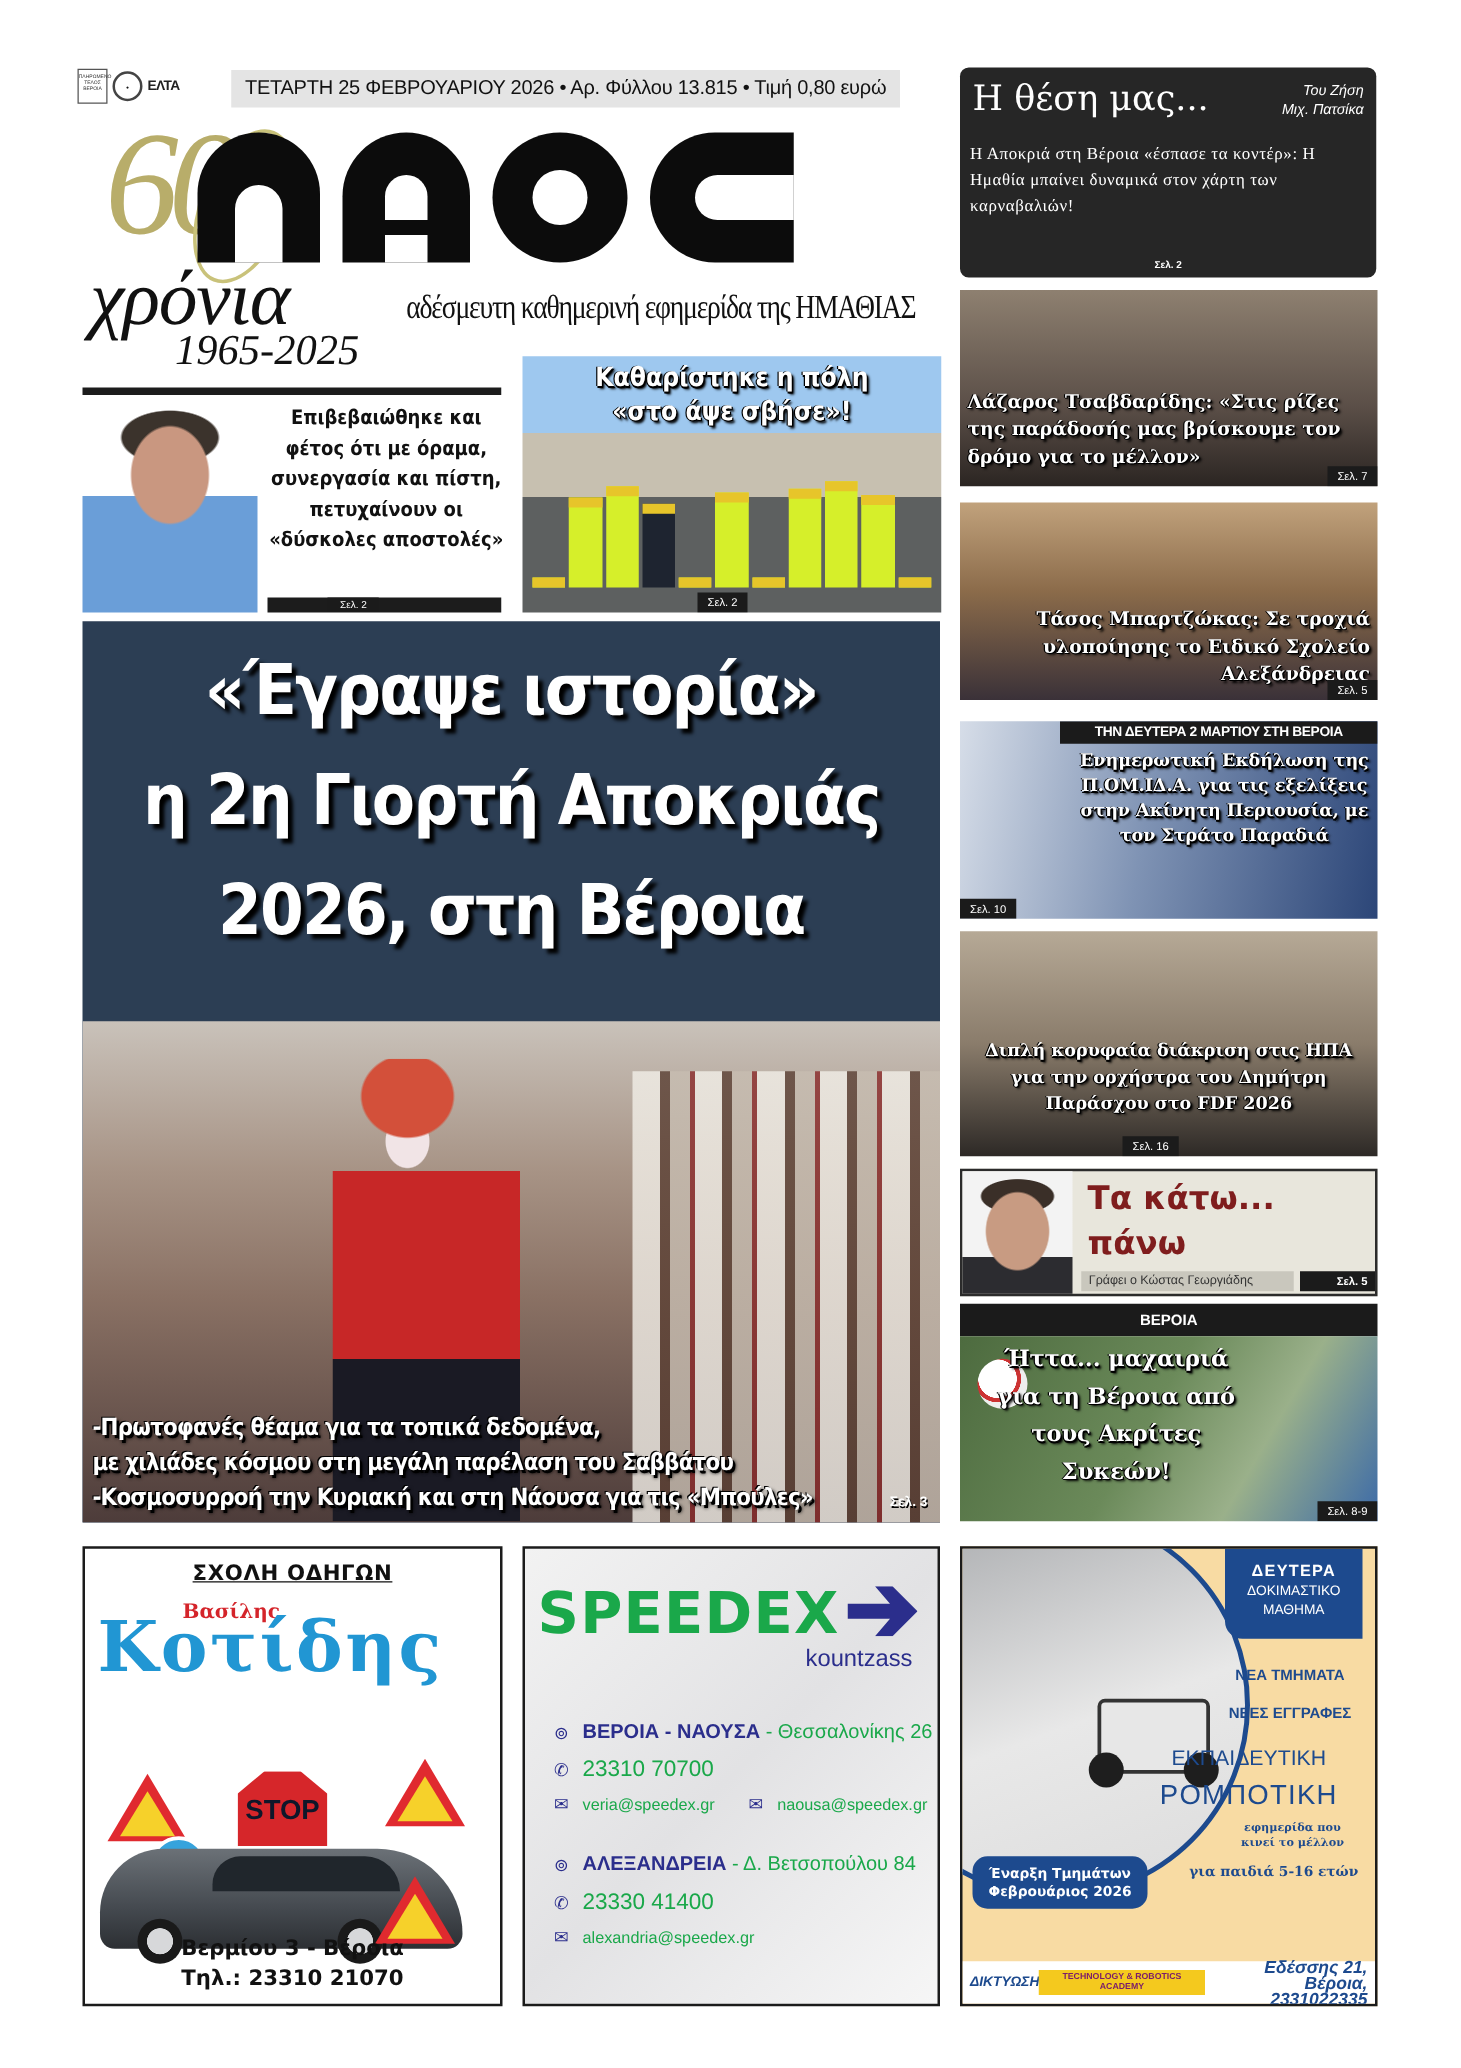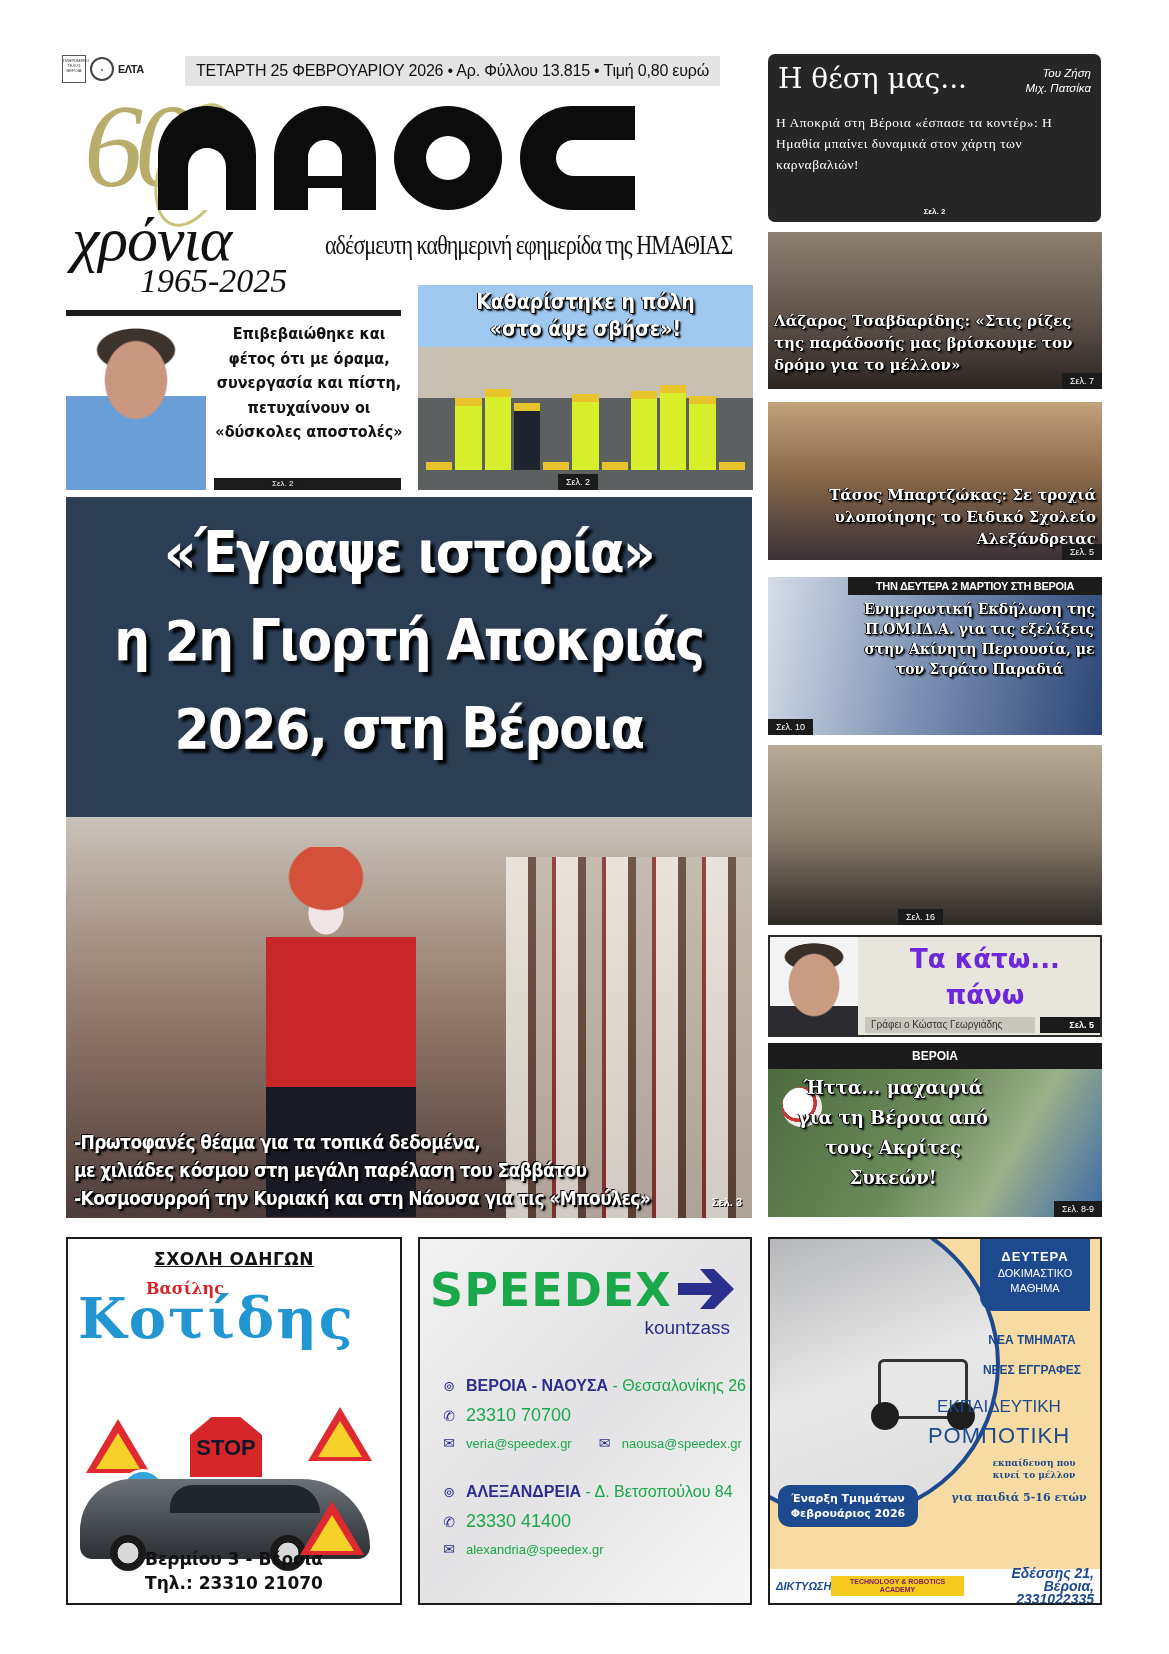--- a/index.html
+++ b/index.html
@@ -70,21 +70,21 @@
   .rs4 { left: 768px; top: 745px; width: 334px; height: 180px; background: linear-gradient(180deg, #b6a996 0, #8a7c6b 50%, #2d2926 100%); }
   .rs-caption { left: 6px; right: 6px; font-size: 15px; line-height: 22px; }
   .rs3-top { position: absolute; left: 80px; right: 0; top: 0; height: 18px; background: #1b1b1b; color: #fff; font-size: 11px; font-weight: bold; text-align: center; line-height: 18px; letter-spacing: -0.3px; }
 
   
   .column-box { left: 768px; top: 935px; width: 334px; height: 102px; background: #e8e6dc; border: 2px solid #2b2b2b; }
   .col-photo { position: absolute; left: 0; top: 0; width: 88px; height: 98px;
                background: radial-gradient(ellipse 26px 32px at 44px 48px, #c89b82 0 95%, transparent 100%),
                            radial-gradient(ellipse 30px 14px at 44px 20px, #3a2f28 0 95%, transparent 100%),
                            linear-gradient(180deg, #f3f3f3 0 70%, #2c2c30 70% 100%); }
-  .col-title { position: absolute; left: 100px; right: 0; top: 4px; text-align: center; font-family: "DejaVu Sans", sans-serif; font-weight: bold; font-size: 26px; line-height: 36px; color: #6d28d9; }
+  .col-title { position: absolute; left: 100px; right: 0; top: 4px; font-family: "DejaVu Sans", sans-serif; font-weight: bold; font-size: 26px; line-height: 36px; color: #7f1d1d; }
   .col-author { position: absolute; left: 95px; top: 80px; width: 170px; height: 16px; background: #c9c7bd; font-size: 10px; line-height: 16px; padding-left: 6px; color: #333; }
   .col-pg { position: absolute; right: 0; top: 80px; width: 60px; height: 16px; background: #1b1b1b; color: #fff; font-size: 9px; font-weight: bold; text-align: right; padding-right: 6px; line-height: 16px; }
 
   
   .sports-head { left: 768px; top: 1043px; width: 334px; height: 26px; background: #1b1b1b; color: #fff; font-size: 12px; font-weight: bold; text-align: center; line-height: 26px; }
   .sports { left: 768px; top: 1069px; width: 334px; height: 148px; background: linear-gradient(120deg, #4d6b3f 0, #6b8a5a 45%, #9ab08a 70%, #3c6aa8 100%); }
   .ball { position: absolute; left: 14px; top: 18px; width: 40px; height: 40px; border-radius: 50%; background: radial-gradient(circle at 40% 40%, #fff 0 45%, #c33 46% 55%, #eee 56%); }
   .sports-caption { left: 20px; width: 210px; top: 4px; text-align: center; font-size: 18px; line-height: 30px; }
 
   
@@ -211,20 +211,21 @@
   <span class="pg-tag" style="right:0;bottom:0;">Σελ. 5</span>
 </div>
 
 <div class="abs card rs3">
   <div class="rs3-top">ΤΗΝ ΔΕΥΤΕΡΑ 2 ΜΑΡΤΙΟΥ ΣΤΗ ΒΕΡΟΙΑ</div>
   <div class="card-caption rs-caption" style="left:95px;top:22px;text-align:center;font-size:14px;line-height:20px;">Ενημερωτική Εκδήλωση της Π.ΟΜ.ΙΔ.Α. για τις εξελίξεις στην Ακίνητη Περιουσία, με τον Στράτο Παραδιά</div>
   <span class="pg-tag" style="left:0;bottom:0;">Σελ. 10</span>
 </div>
 
 <div class="abs card rs4">
+  <div class="card-caption rs-caption" style="top:86px;text-align:center;font-size:14px;line-height:21px;">Διπλή κορυφαία διάκριση στις ΗΠΑ για την ορχήστρα του Δημήτρη Παράσχου στο FDF 2026</div>
   <span class="pg-tag" style="left:130px;bottom:0;">Σελ. 16</span>
 </div>
 
 <div class="abs column-box">
   <div class="col-photo"></div>
   <div class="col-title">
     <div>Τα κάτω...</div>
     <div>πάνω</div>
   </div>
   <div class="col-author">Γράφει ο Κώστας Γεωργιάδης</div>
@@ -316,21 +317,21 @@
   <div class="rb-free">
     <b>ΔΕΥΤΕΡΑ</b>
     <div>ΔΟΚΙΜΑΣΤΙΚΟ</div>
     <div>ΜΑΘΗΜΑ</div>
   </div>
   <div class="rb-blue" style="top:94px;width:124px;font-size:12px;">ΝΕΑ ΤΜΗΜΑΤΑ</div>
   <div class="rb-blue" style="top:124px;width:124px;font-size:12px;">ΝΕΕΣ ΕΓΓΡΑΦΕΣ</div>
   <div class="rb-blue" style="top:158px;width:190px;font-size:17px;font-weight:normal;">ΕΚΠΑΙΔΕΥΤΙΚΗ</div>
   <div class="rb-blue" style="top:184px;width:190px;font-size:22px;font-weight:normal;letter-spacing:1px;">ΡΟΜΠΟΤΙΚΗ</div>
   <div class="rb-blue" style="top:218px;width:120px;font-size:9px;line-height:12px;font-family:'DejaVu Serif',serif;">
-    <div>εκπαίδευση που</div>
+    <div>εφημερίδα που</div>
     <div>κινεί το μέλλον</div>
   </div>
   <div class="rb-blue" style="top:252px;width:150px;font-size:11px;font-family:'DejaVu Serif',serif;">για παιδιά 5-16 ετών</div>
   <div class="rb-btn" style="top:246px;">
     <div>Έναρξη Τμημάτων</div>
     <div>Φεβρουάριος 2026</div>
   </div>
   <div class="rb-footer">
     <span class="rb-logo1">ΔΙΚΤΥΩΣΗ</span>
     <span class="rb-logo2">TECHNOLOGY &amp; ROBOTICS ACADEMY</span>

